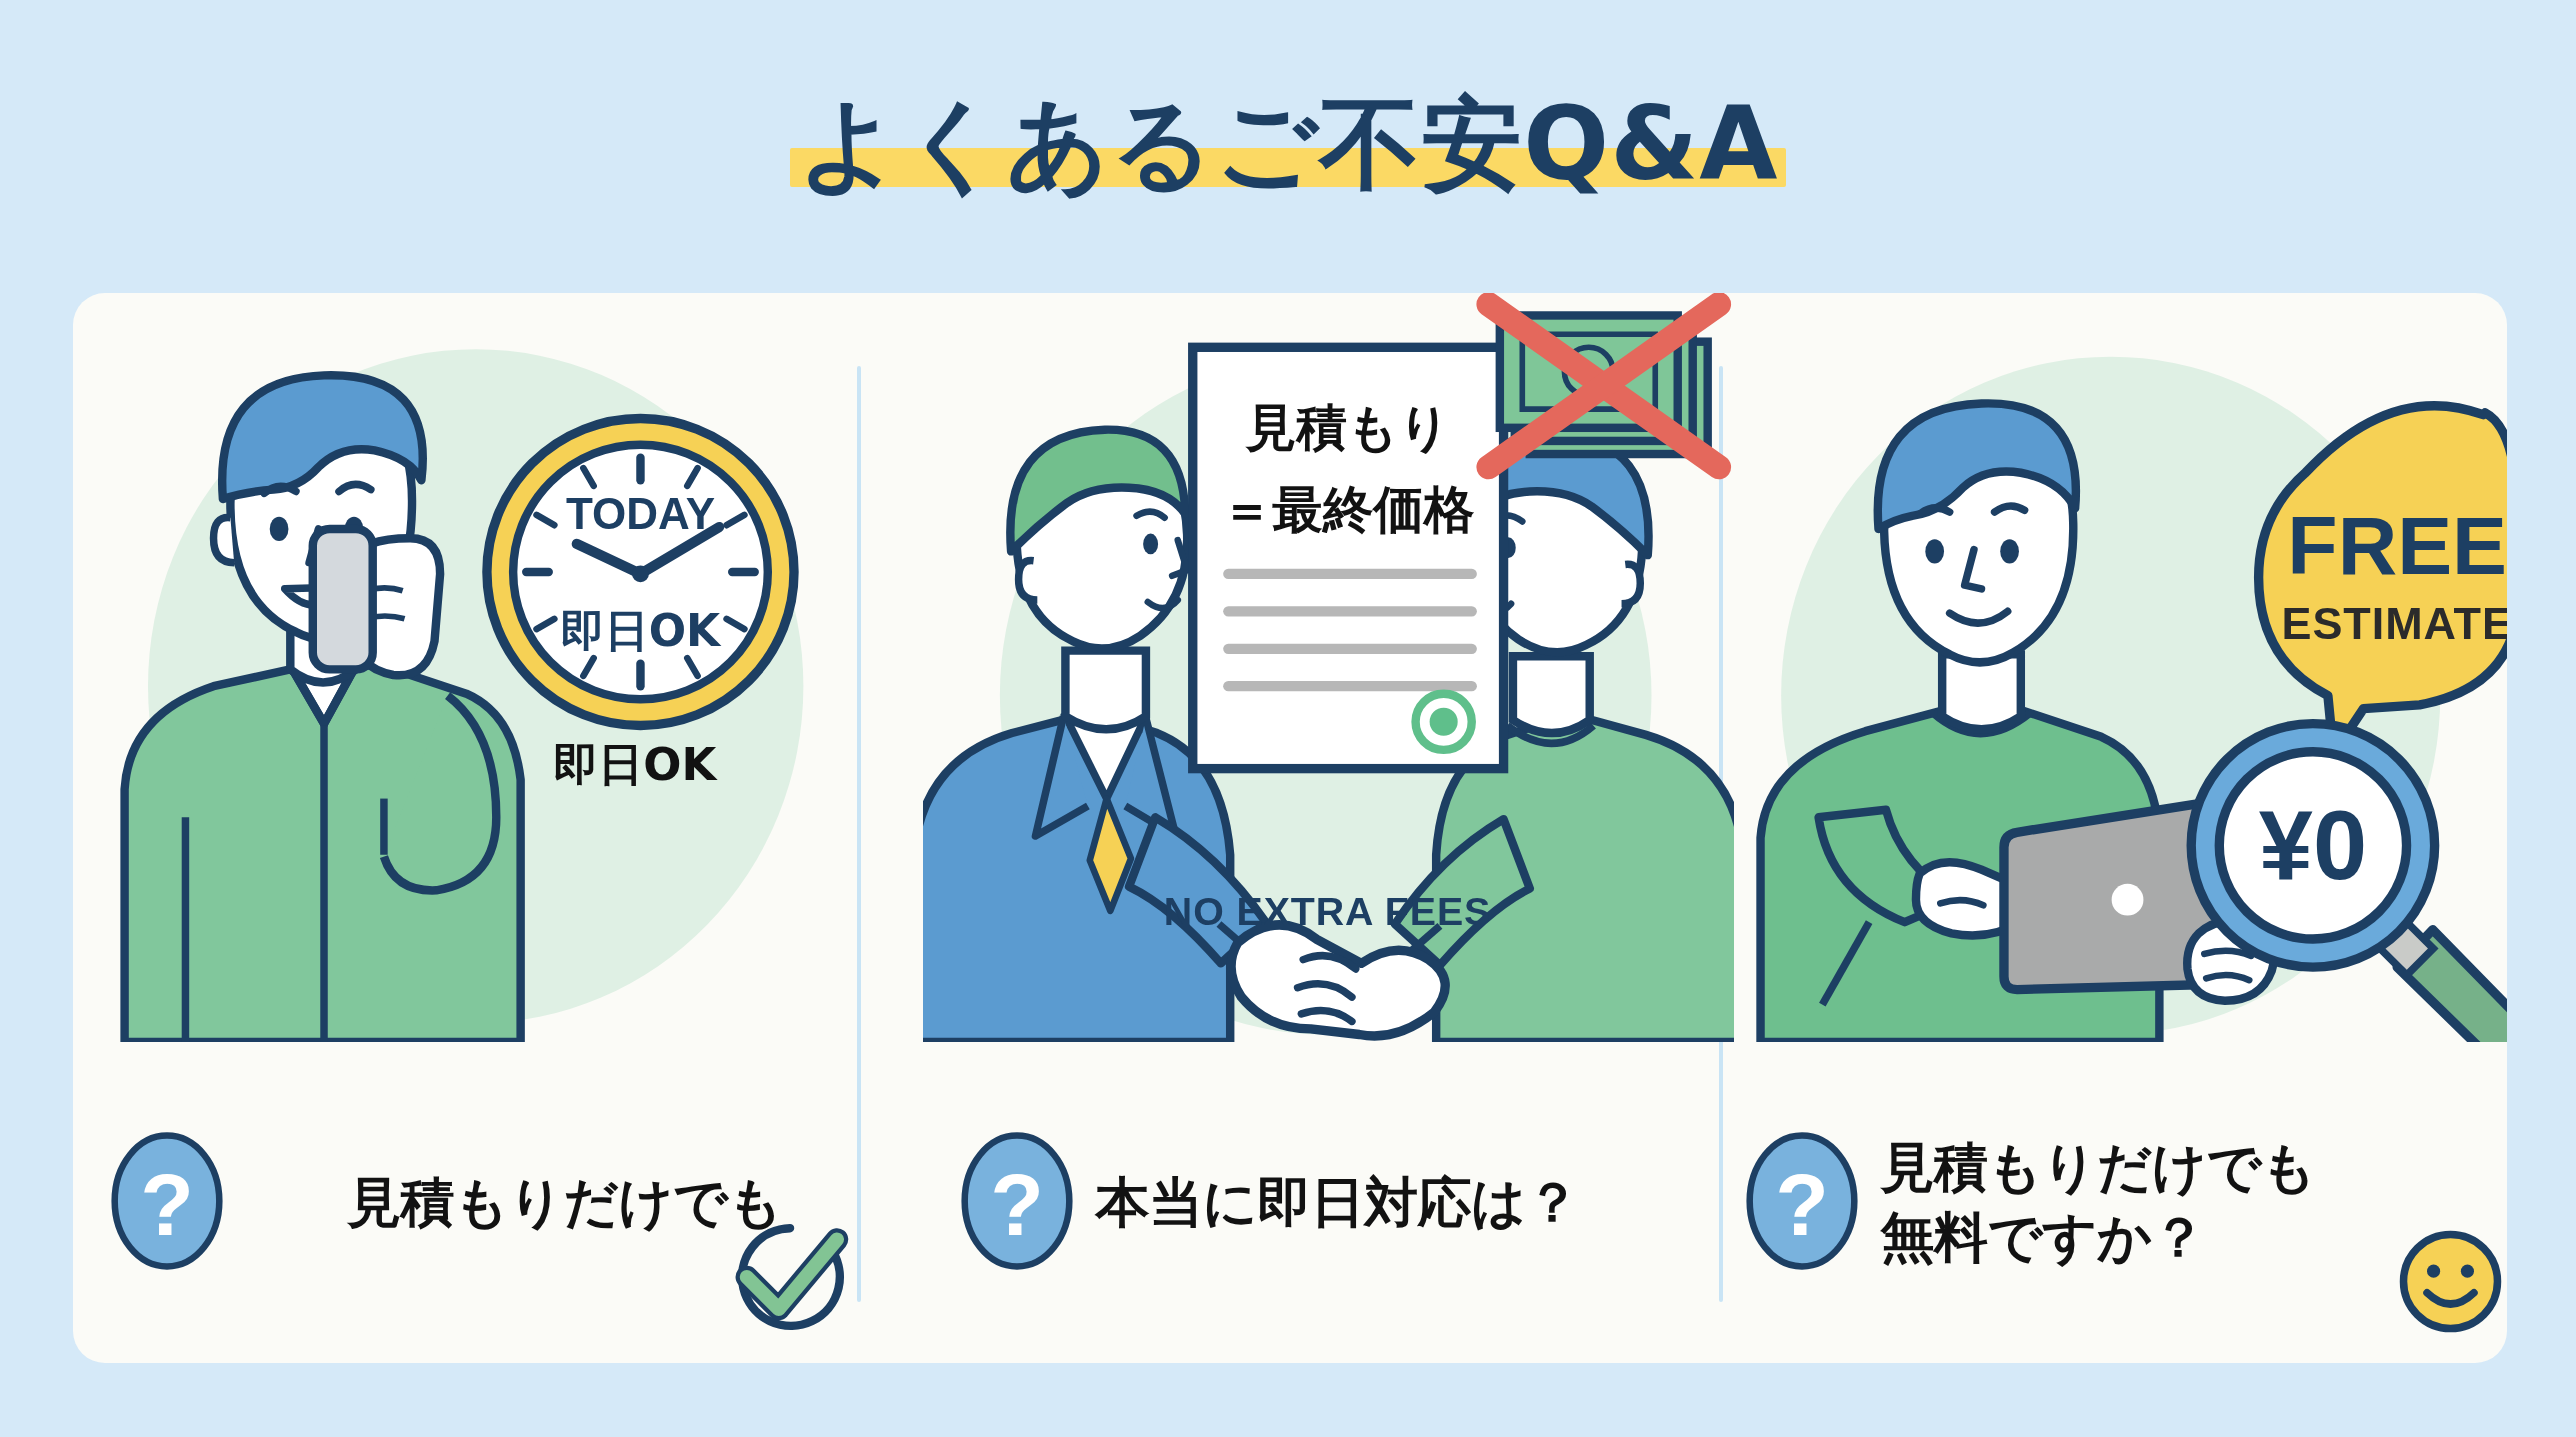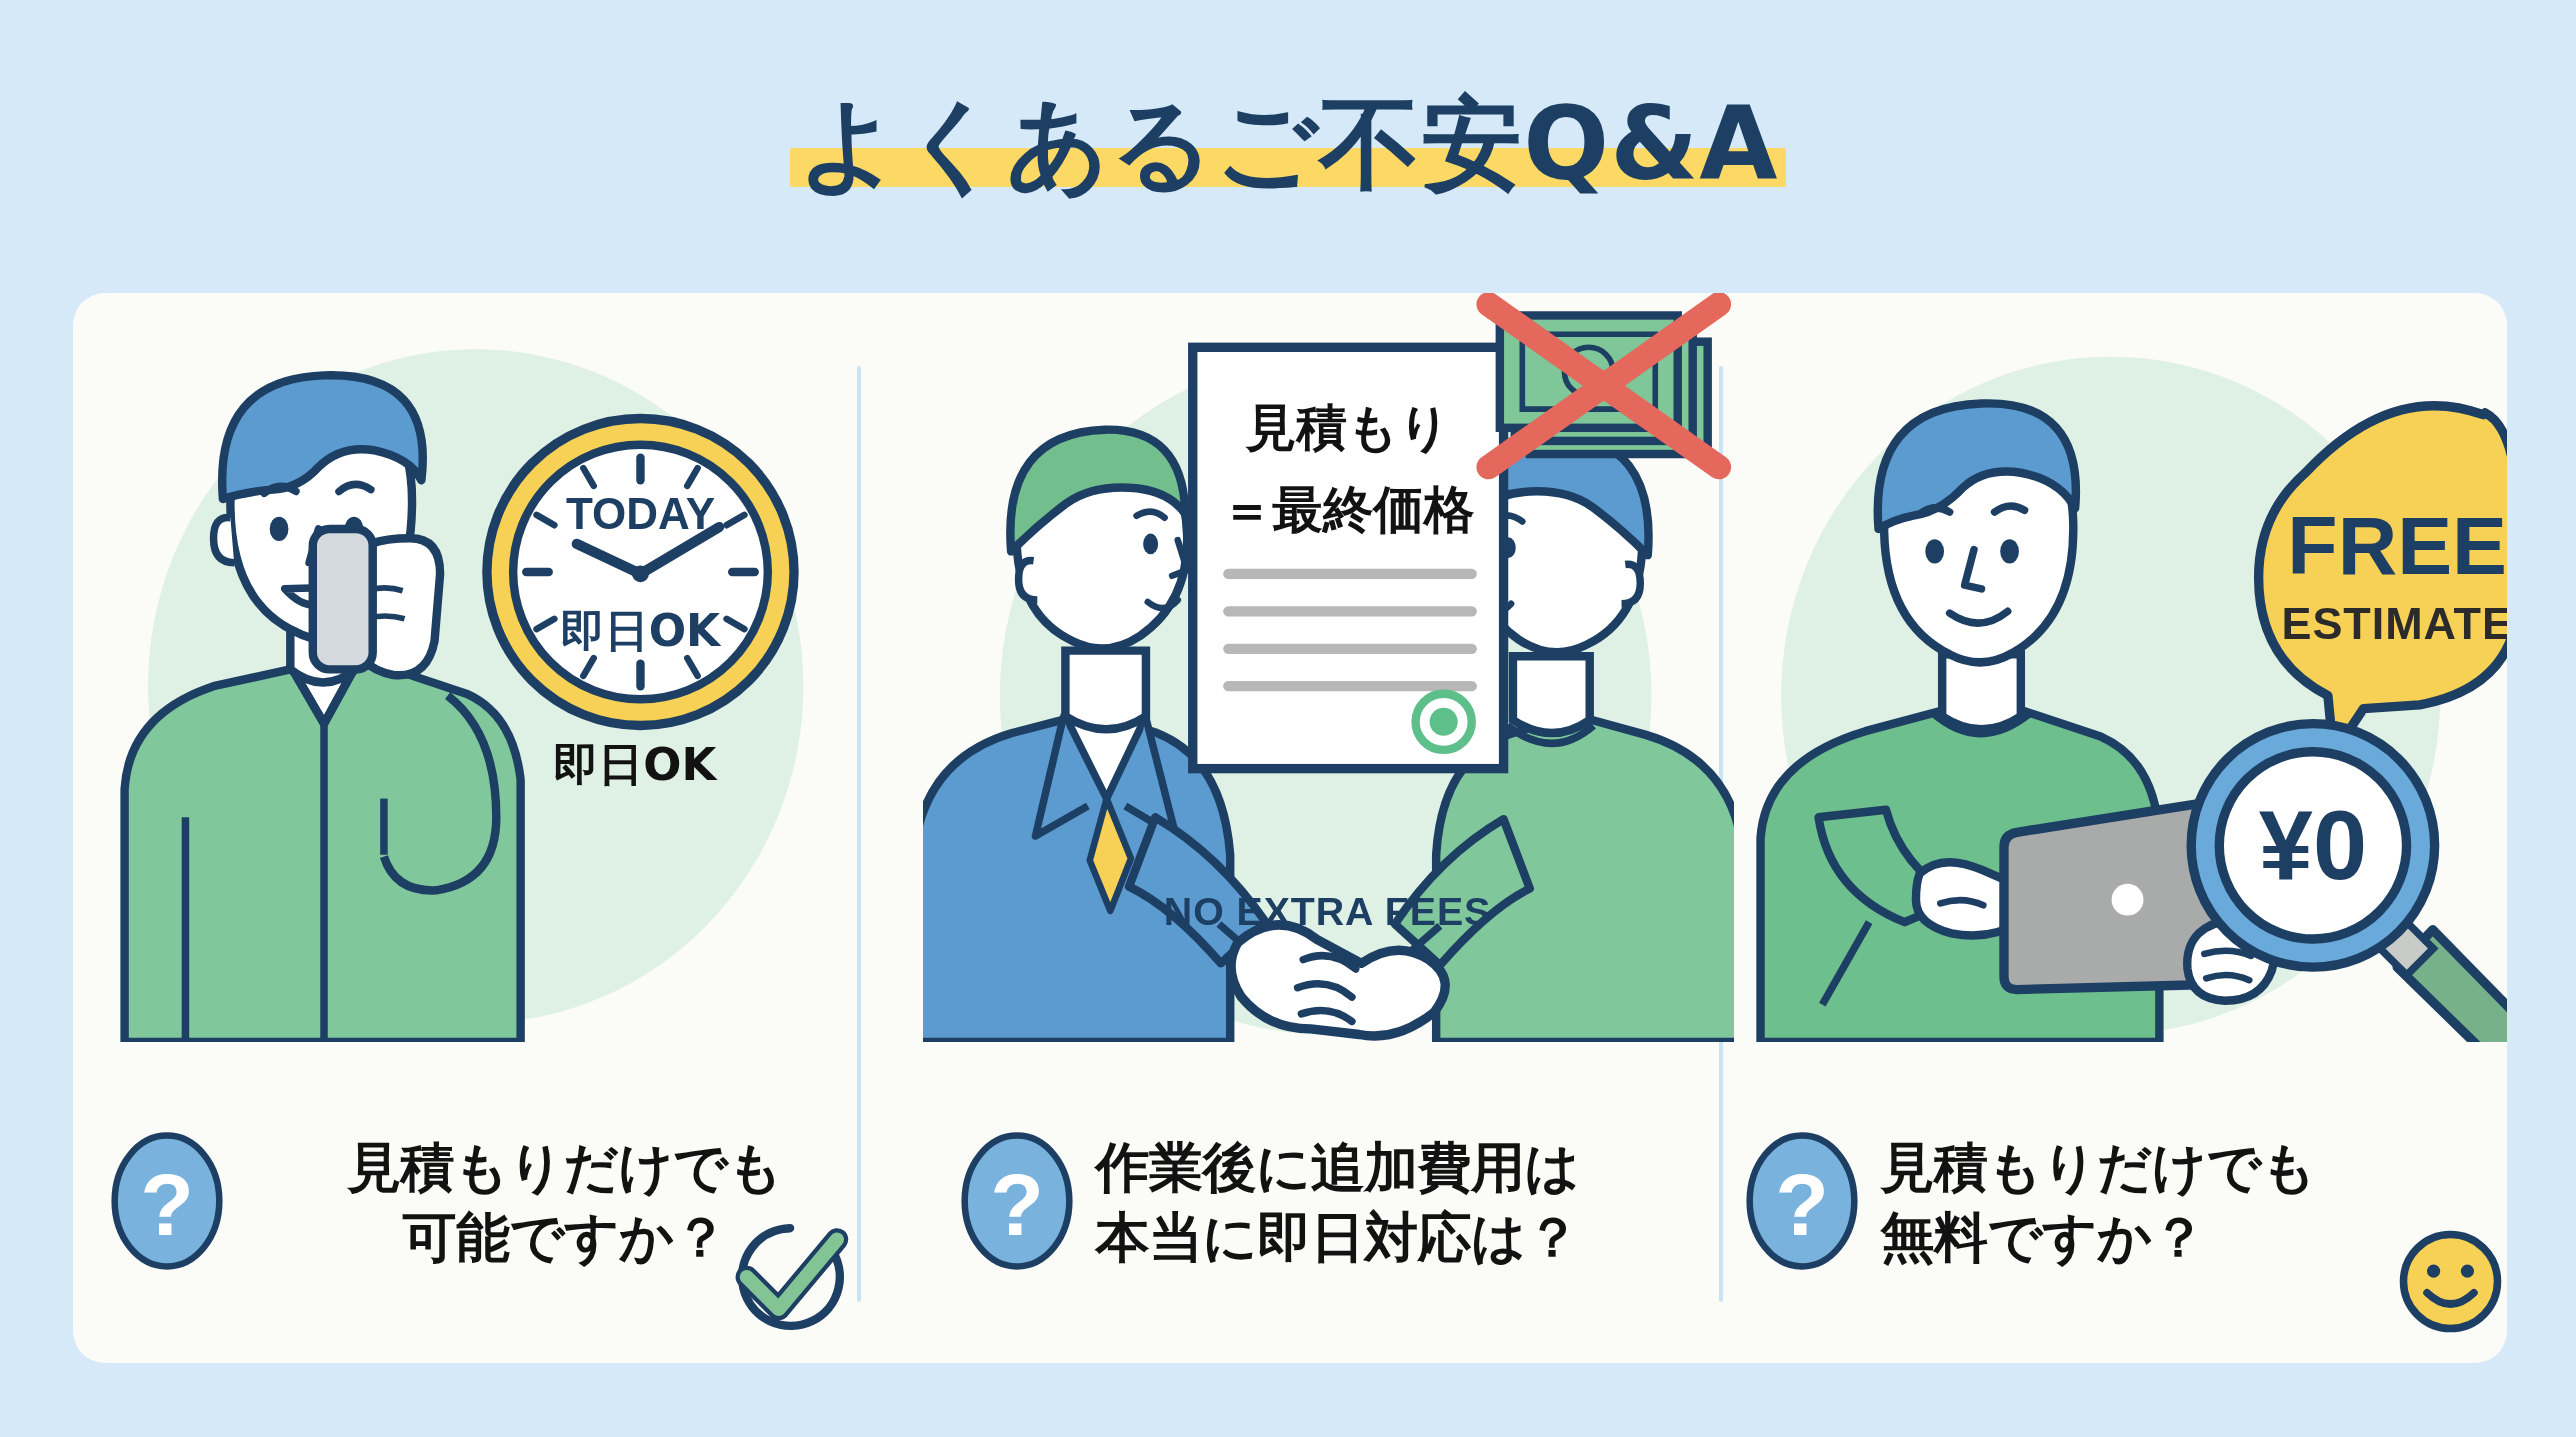--- a/index.html
+++ b/index.html
@@ -268,21 +268,20 @@
 
       <div class="qrow">
         <div class="q-badge">
           <svg width="116" height="142" viewBox="0 0 124 152" xmlns="http://www.w3.org/2000/svg">
             <ellipse cx="62" cy="76" rx="56" ry="70" fill="#79b2dd" stroke="#1d3f63" stroke-width="7"></ellipse>
             <text x="62" y="112" text-anchor="middle" font-family="'Liberation Sans','DejaVu Sans',sans-serif" font-size="94" font-weight="700" fill="#ffffff">?</text>
           </svg>
         </div>
         <div class="q-text">
           <span class="q-line">見積もりだけでも</span>
-          <span class="q-line">可能ですか？</span>
         </div>
         <div class="q-decor" id="check-decor">
           <svg width="124" height="124" viewBox="0 0 132 132" xmlns="http://www.w3.org/2000/svg">
             <path d="M108 34 A52 52 0 1 1 66 14" fill="none" stroke="#1d3f63" stroke-width="9" stroke-linecap="round"></path>
             <path d="M20 66 L54 100 L116 26" fill="none" stroke="#1d3f63" stroke-width="24" stroke-linecap="round" stroke-linejoin="round"></path>
             <path d="M20 66 L54 100 L116 26" fill="none" stroke="#82c494" stroke-width="15" stroke-linecap="round" stroke-linejoin="round"></path>
           </svg>
         </div>
       </div>
     </div>
@@ -388,21 +387,20 @@
       </div>
 
       <div class="qrow">
         <div class="q-badge">
           <svg width="116" height="142" viewBox="0 0 124 152" xmlns="http://www.w3.org/2000/svg">
             <ellipse cx="62" cy="76" rx="56" ry="70" fill="#79b2dd" stroke="#1d3f63" stroke-width="7"></ellipse>
             <text x="62" y="112" text-anchor="middle" font-family="'Liberation Sans','DejaVu Sans',sans-serif" font-size="94" font-weight="700" fill="#ffffff">?</text>
           </svg>
         </div>
         <div class="q-text">
-          <span class="q-line">作業後に追加費用は</span>
           <span class="q-line">本当に即日対応は？</span>
         </div>
       </div>
     </div>
 
     <div class="panel" id="panel-3">
 
       <div class="illus">
         <svg viewBox="0 0 866 800" xmlns="http://www.w3.org/2000/svg">
           <defs>

